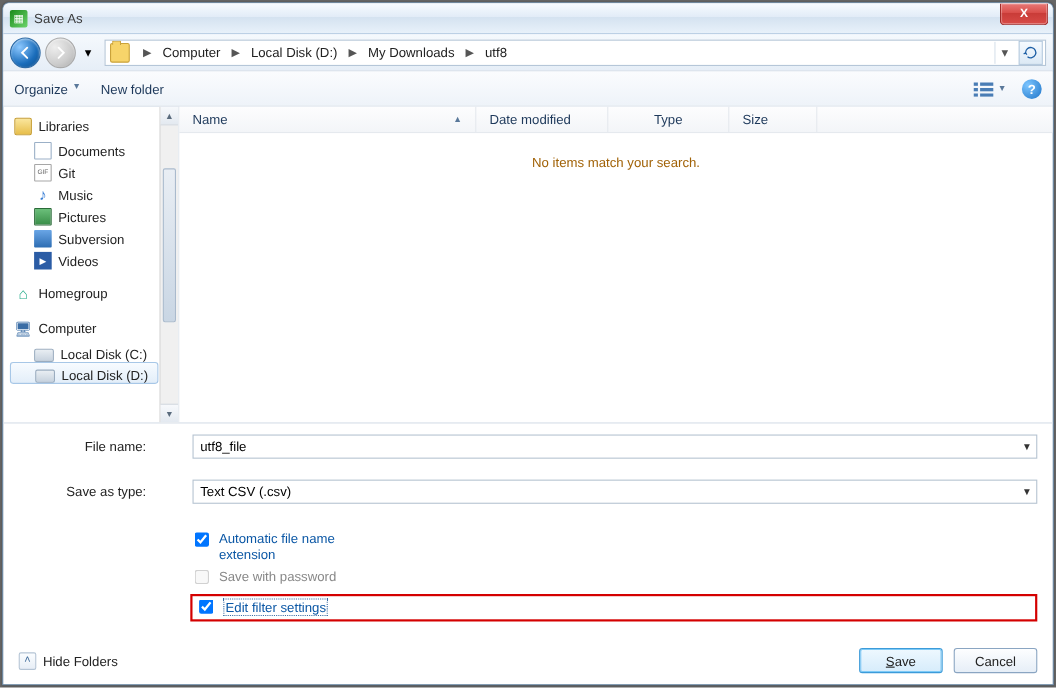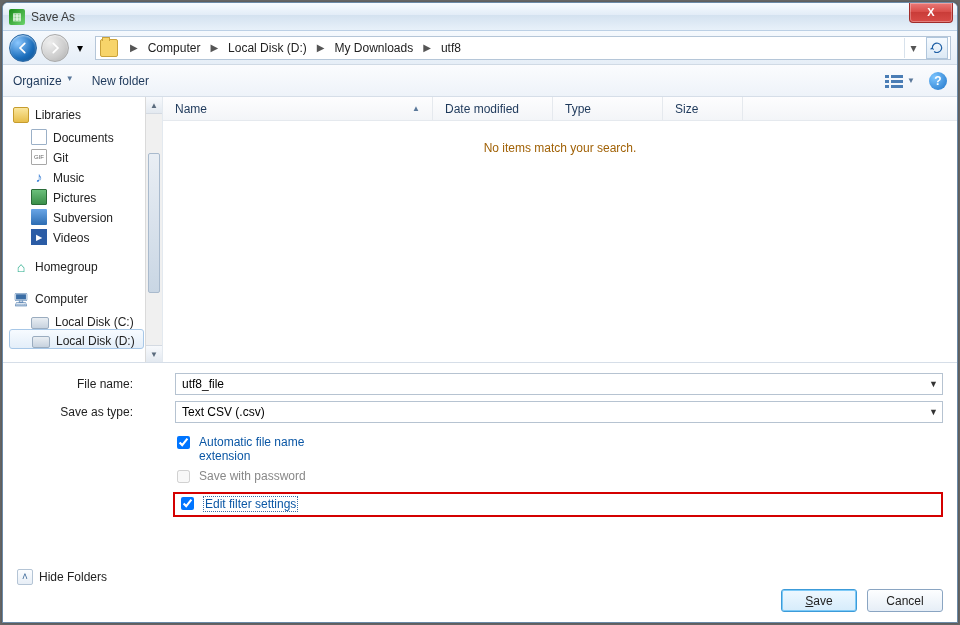--- a/index.html
+++ b/index.html
@@ -89,26 +89,26 @@
   .tnode.selected { background:linear-gradient(#f7fbff,#e3eef9); border:1px solid #a7c7e7; border-radius:3px; margin-right:18px;}
   .tgroup-spacer{height:12px;}
   .filearea { flex:1; display:flex; flex-direction:column; }
   .headers {
     height:24px; display:flex; align-items:center; border-bottom:1px solid #e5e9ee;
     background:linear-gradient(#fdfdfe,#f3f5f8);
   }
   .hcol { padding:0 12px; color:#1e395b; border-right:1px solid #e5e9ee; height:100%; display:flex; align-items:center; gap:6px;}
   .hcol.name{width:270px;}
   .hcol.date{width:120px;}
-  .hcol.type{width:110px;}
+  .hcol.type{width:110px;justify-content:center;}
   .hcol.size{width:80px;}
   .sortarr{color:#5a789a;font-size:8px;}
   .emptyfiles { flex:1; display:flex; align-items:flex-start; justify-content:center; padding-top:20px; color:#a16207;}
   .bottompane {
-    padding:10px 14px 10px 14px; display:flex; flex-direction:column; gap:6px;
+    padding:10px 14px 10px 14px; display:flex; flex-direction:column; gap:19px;
   }
   .fieldrow { display:flex; align-items:center; gap:6px; }
   .fieldrow label { width:116px; text-align:right; color:#222;}
   .combo {
     flex:1; height:22px; border:1px solid #b6c3d1; background:#fff;
     display:flex; align-items:center; padding:0 6px; position:relative;margin-left:36px;
   }
   .combo .dd2 { position:absolute; right:4px; color:#333; font-size:9px;}
   .optsarea { padding:6px 0 4px 156px; display:flex; flex-direction:column; gap:6px;}
   .cb { display:flex; align-items:flex-start; gap:6px; }
@@ -121,21 +121,20 @@
   .actionrow {
     display:flex; align-items:center; padding:10px 14px; gap:10px;
   }
   .hidefolders { display:flex; align-items:center; gap:6px; color:#222;}
   .hidefolders .upico{width:16px;height:16px;border:1px solid #b4c4d5;border-radius:2px;display:flex;align-items:center;justify-content:center;background:linear-gradient(#fbfdff,#e7eef6);color:#3e6a9a;font-size:10px;}
   .spacer{flex:1;}
   .btn {
     min-width:76px; height:23px; border:1px solid #8aa5c2; border-radius:3px;
     background:linear-gradient(#fdfeff,#e6eef7); color:#222; display:flex; align-items:center; justify-content:center;
     padding:0 14px;
-    margin-top:48px;
   }
   .btn.primary {
     border:1px solid #3c9bd9; box-shadow:0 0 0 1px #7dcaf7 inset;
     background:linear-gradient(#eef8ff,#d6ecfb);
   }
   .underline-key{text-decoration:underline;}
 </style>
 </head>
 <body>
 

